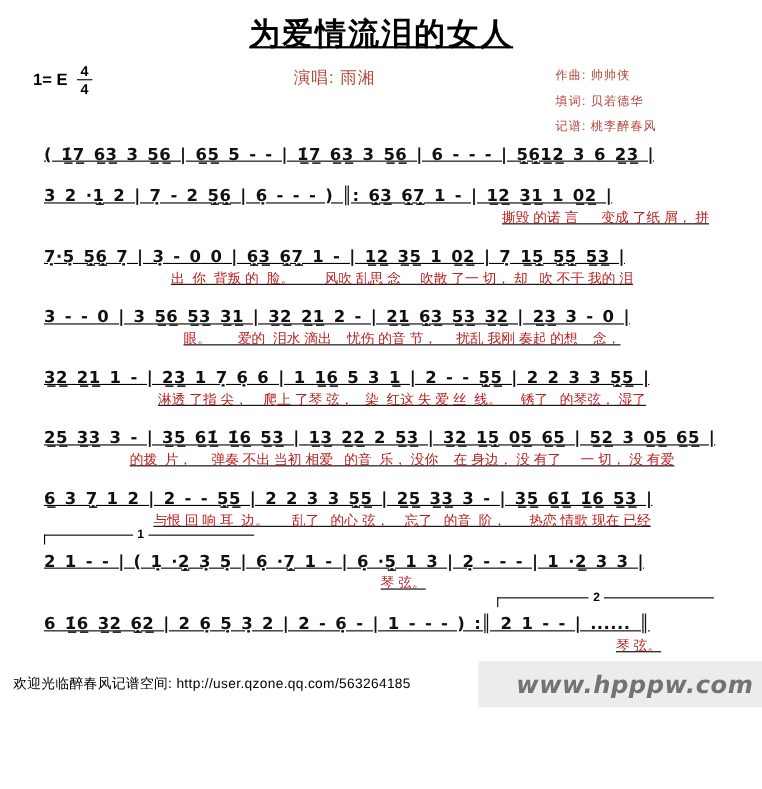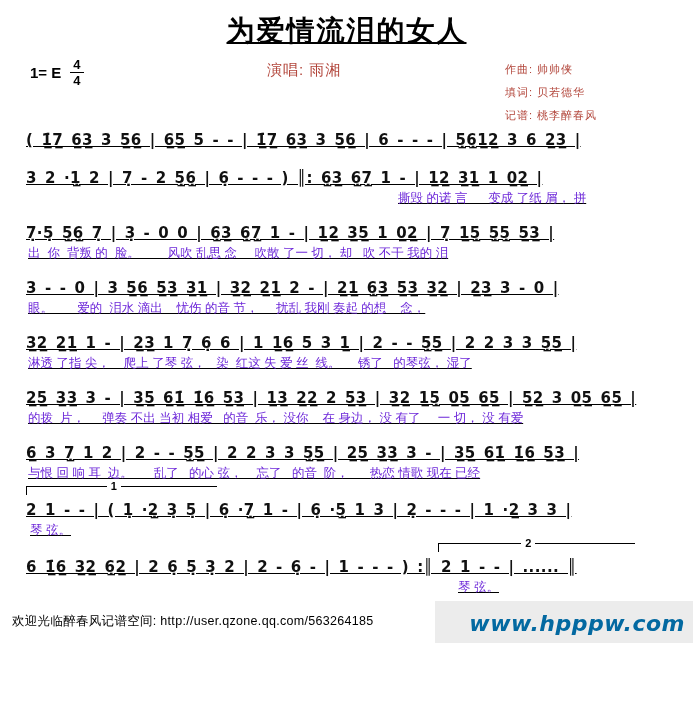--- a/index.html
+++ b/index.html
@@ -20,29 +20,29 @@
     position:absolute;left:30px;top:58px;font-size:15px;font-weight:bold;
     display:flex;align-items:center;gap:9px;
   }
   .fraction{display:inline-flex;flex-direction:column;align-items:center;line-height:1;font-size:13px;font-weight:bold;}
   .fraction .top{border-bottom:1.5px solid #000;padding:0 3px 1px;}
   .fraction .bottom{padding-top:1px;}
   .vocalist{position:absolute;left:267px;top:61px;font-size:15px;letter-spacing:1px;}
   .credits{position:absolute;left:505px;top:58px;font-size:11px;line-height:23px;letter-spacing:1px;}
 
   
-  .score{padding:4px 4px 0 26px;}
+  .score{padding:4px 4px 0 40px;}
   .system{position:relative;margin-bottom:14px;}
   .system.has-volta{margin-top:16px;}
   .notes{
     font-family:"DejaVu Sans","Liberation Sans",sans-serif;
     font-size:15px;font-weight:bold;letter-spacing:0.4px;word-spacing:2.5px;
     white-space:pre;height:24px;line-height:24px;color:#111;
   }
-  .lyrics{font-size:12.5px;white-space:pre;height:17px;line-height:17px;color:#6d28d9;}
+  .lyrics{font-size:12.5px;white-space:pre;height:17px;line-height:17px;color:#b91c1c;text-align:center;}
   .volta{position:absolute;top:-12px;height:8px;border-top:1.5px solid #000;border-left:1.5px solid #000;}
   .volta .vlabel{
     position:absolute;top:-8px;left:42%;background:#fff;padding:0 4px;
     font-size:11px;font-weight:bold;line-height:14px;
   }
 
   
   .footer{position:absolute;left:0;right:0;bottom:0;height:42px;}
   .footer-band{position:absolute;right:0;bottom:0;width:258px;height:42px;background:#ececec;}
   .footer-note{position:absolute;left:12px;bottom:13px;font-size:12.5px;letter-spacing:0.3px;}
@@ -113,16 +113,16 @@
           <span class="vlabel">2</span>
         </div>
         <div class="notes">6 1̲̇6̲ 3̲2̲ 6̲̣2̲ | 2 6̣ 5̣ 3̣ 2 | 2 - 6̣ - | 1 - - - ) :║ 2 1 - - | ...... ║</div>
         <div class="lyrics" style="padding-left: 432px;">琴 弦。</div>
       </div>
     </div>
 
   <div class="footer">
     <div class="footer-band" style="background: rgb(236, 236, 236);"></div>
     <div class="footer-note">欢迎光临醉春风记谱空间: http://user.qzone.qq.com/563264185</div>
-    <div class="watermark" style="color: #0369a1;">www.hpppw.com</div>
+    <div class="watermark" style="color: #737373;">www.hpppw.com</div>
   </div>
 
 </div>
 
 </body></html>

